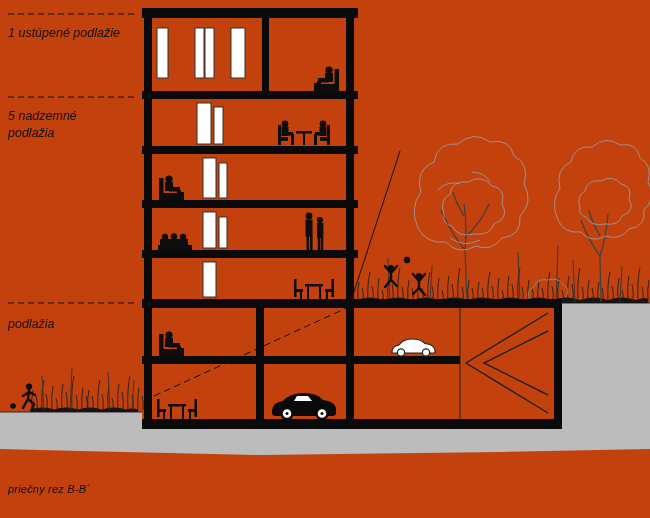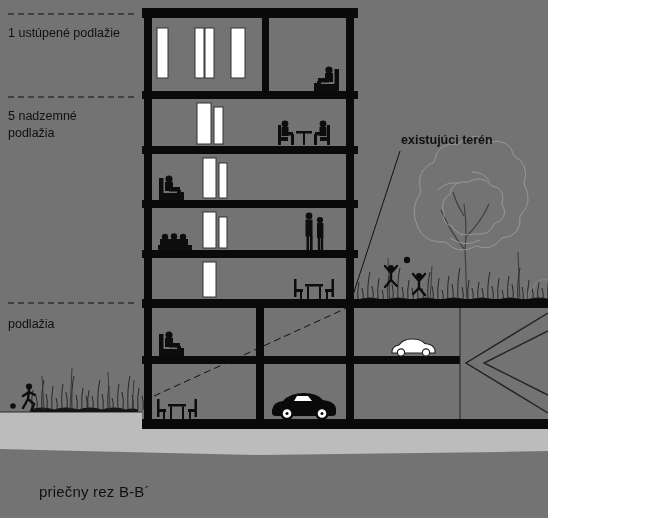--- a/index.html
+++ b/index.html
@@ -1,23 +1,23 @@
 <!DOCTYPE html>
 <html><head>
 <meta charset="utf-8">
 <style>
   html,body{margin:0;padding:0;background:#fff;}
   .stage{
-    position:relative;width:548px;height:518px;background:#737373;
-    font-family:"Liberation Sans","DejaVu Sans",sans-serif;overflow:hidden;
+    position:relative;width:650px;height:518px;background:#c2410c;
+    font-family:"Liberation Sans","DejaVu Sans",sans-serif;overflow:hidden;font-style:italic;
   }
   .stage svg{position:absolute;left:0;top:0;}
   .lbl{position:absolute;font-size:12.5px;line-height:17px;color:#111;white-space:nowrap;}
   .lbl.bold{font-weight:bold;}
-  .caption{position:absolute;font-size:15px;color:#111;white-space:nowrap;letter-spacing:.2px;margin-left:31px;}
+  .caption{position:absolute;font-size:11px;color:#111;white-space:nowrap;letter-spacing:.2px;}
 </style>
 </head>
 <body>
 
 <div class="stage">
 
   <svg width="650" height="518" viewBox="0 0 650 518">
     <defs>
       <g id="tuft" stroke="#1f1f1f" stroke-width="0.9" fill="none">
         <path d="M2,0 Q1,-12 3,-20"></path>
@@ -224,16 +224,15 @@
 
   <div class="lbl" style="left:8px;top:108px">
     <div>5 nadzemné</div>
     <div>podlažia</div>
   </div>
 
   <div class="lbl" style="left:8px;top:316px">
     <div>podlažia</div>
   </div>
 
-  <div class="lbl bold" style="left:401px;top:132px">existujúci terén</div>
 
   <div class="caption" style="left:8px;top:483px">priečny rez  B-B´</div>
 </div>
 
 </body></html>

